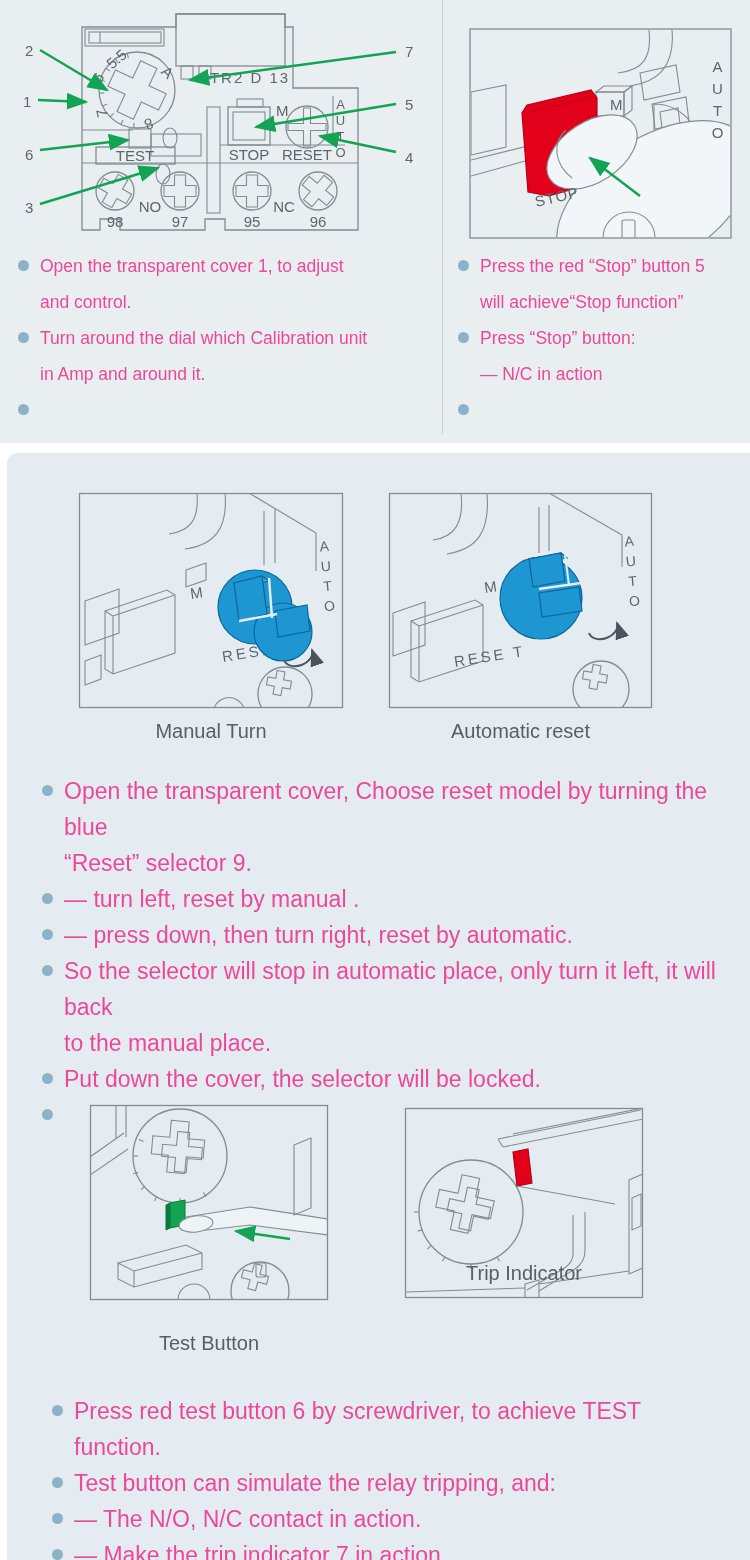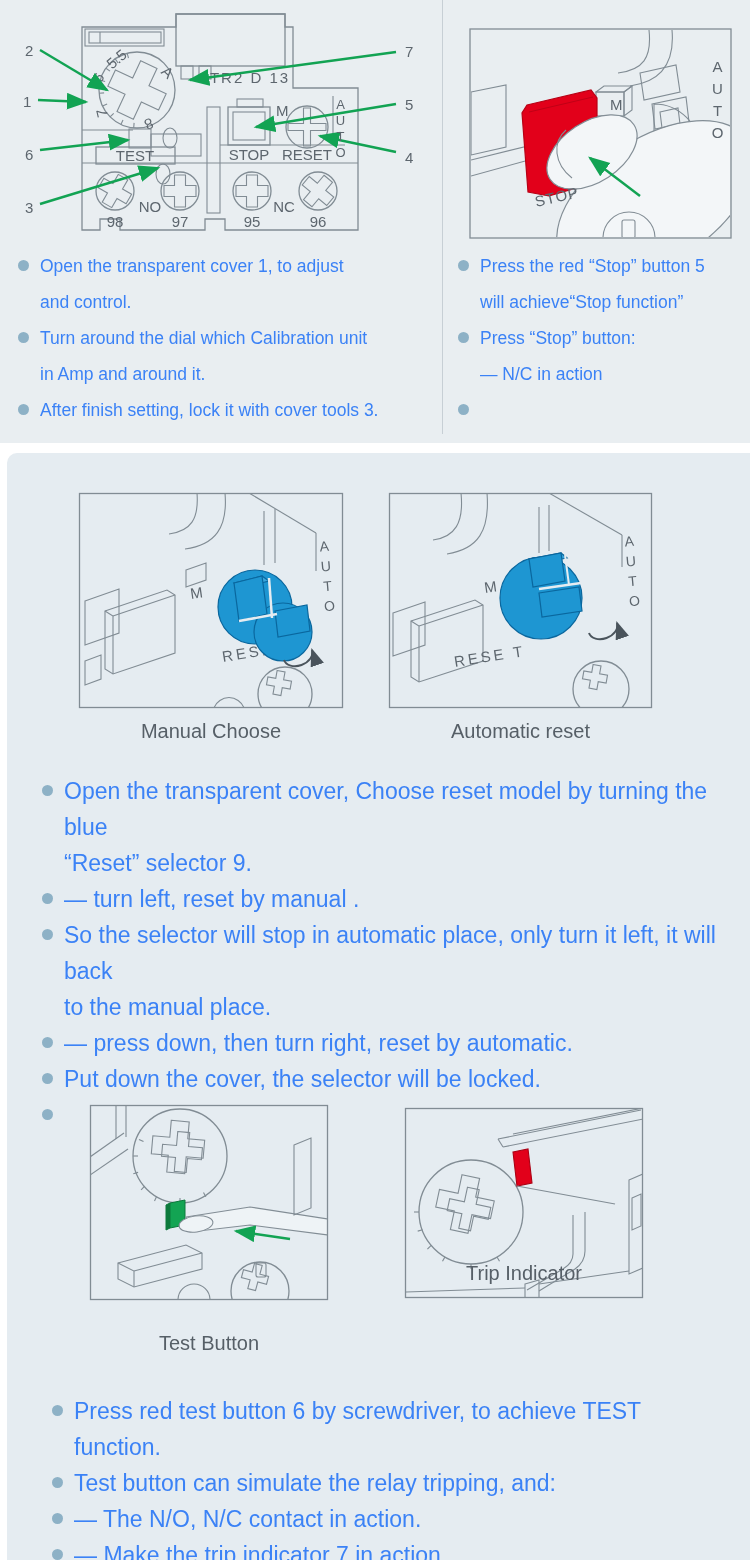--- a/index.html
+++ b/index.html
@@ -13,21 +13,21 @@
   .ln{fill:none;stroke:#818c94;stroke-width:1.1;}
   .ln2{fill:none;stroke:#818c94;stroke-width:1.3;}
   svg text{font-family:"Liberation Sans", sans-serif;fill:#5d666e;font-size:15px;}
   .gl{stroke:#12a353;stroke-width:2.4;fill:none;}
   .vtext{position:absolute;writing-mode:vertical-lr;text-orientation:upright;
          color:#5d666e;line-height:1;}
   .cap{position:absolute;text-align:center;font-size:20px;color:#565f67;}
   .bullets{position:absolute;}
   .bi{display:flex;align-items:flex-start;}
   .dot{flex:none;width:11px;height:11px;border-radius:50%;background:#8db1c6;margin:12px 11px 0 0;}
-  .bt{color:#3b82f6;}
+  .bt{color:#ec4899;}
   .s1 .bt{font-size:17.5px;line-height:36px;}
   .s2 .bt,.s3 .bt{font-size:23px;line-height:36px;}
 </style>
 </head>
 <body>
 
 <svg width="0" height="0" style="position:absolute" aria-hidden="true">
   <defs>
     <marker id="ag" markerWidth="10" markerHeight="8" refX="8" refY="3.5" orient="auto">
       <path d="M0,0L9,3.5L0,7Z" fill="#12a353"></path>
@@ -185,23 +185,20 @@
     </div>
   <div class="bi">
       <span class="dot"></span>
     <div class="bt">
         <div>Turn around the dial which Calibration unit</div>
       <div>in Amp and around it.</div>
       </div>
     </div>
   <div class="bi">
       <span class="dot"></span>
-    <div class="bt">
-        <div>After finish setting, lock it with cover tools 3.</div>
-      </div>
     </div>
 </div>
 
 <div class="bullets s1" style="left:458px;top:248px;width:290px">
   <div class="bi">
       <span class="dot"></span>
     <div class="bt">
         <div>Press the red “Stop” button 5</div>
       <div>will achieve“Stop  function”</div>
       </div>
@@ -285,48 +282,48 @@
       <line x1="176" y1="62" x2="180" y2="92" stroke="#e5ecf1" stroke-width="2"></line>
     </g>
     <path d="M200,140 A14,10 -20 1 0 228,130" fill="none" stroke="#4a545c" stroke-width="2" marker-end="url(#ad)"></path>
     <circle class="ln2" cx="212" cy="196" r="28"></circle>
     <path class="ln" d="M-4,-12L4,-12L4,-4L12,-4L12,4L4,4L4,12L-4,12L-4,4L-12,4L-12,-4L-4,-4Z" transform="translate(206,184) rotate(10)"></path>
   </g>
   <rect class="ln2" x="0.5" y="0.5" width="262" height="214"></rect>
 </svg>
 <div class="vtext" style="left:625px;top:533px;font-size:14px;letter-spacing:4px;transform:rotate(-5deg)">AUTO</div>
 
-<div class="cap" style="left:79px;top:720px;width:264px">Manual Choose</div>
+<div class="cap" style="left:79px;top:720px;width:264px">Manual Turn</div>
 <div class="cap" style="left:389px;top:720px;width:263px">Automatic reset</div>
 
 <div class="bullets s2" style="left:42px;top:773px;width:690px">
   <div class="bi">
       <span class="dot"></span>
     <div class="bt">
         <div>Open the transparent cover, Choose reset model by turning the blue</div>
       <div>“Reset” selector 9.</div>
       </div>
     </div>
   <div class="bi">
       <span class="dot"></span>
     <div class="bt">
         <div>— turn left, reset by manual .</div>
       </div>
     </div>
   <div class="bi">
       <span class="dot"></span>
     <div class="bt">
+        <div>— press down, then turn right, reset by automatic.</div>
+      </div>
+    </div>
+  <div class="bi">
+      <span class="dot"></span>
+    <div class="bt">
         <div>So the selector will stop in automatic place, only turn it left, it will back</div>
       <div>to the manual place.</div>
-      </div>
-    </div>
-  <div class="bi">
-      <span class="dot"></span>
-    <div class="bt">
-        <div>— press down, then turn right, reset by automatic.</div>
       </div>
     </div>
   <div class="bi">
       <span class="dot"></span>
     <div class="bt">
         <div>Put down the cover, the selector will be locked.</div>
       </div>
     </div>
   <div class="bi">
       <span class="dot"></span>

